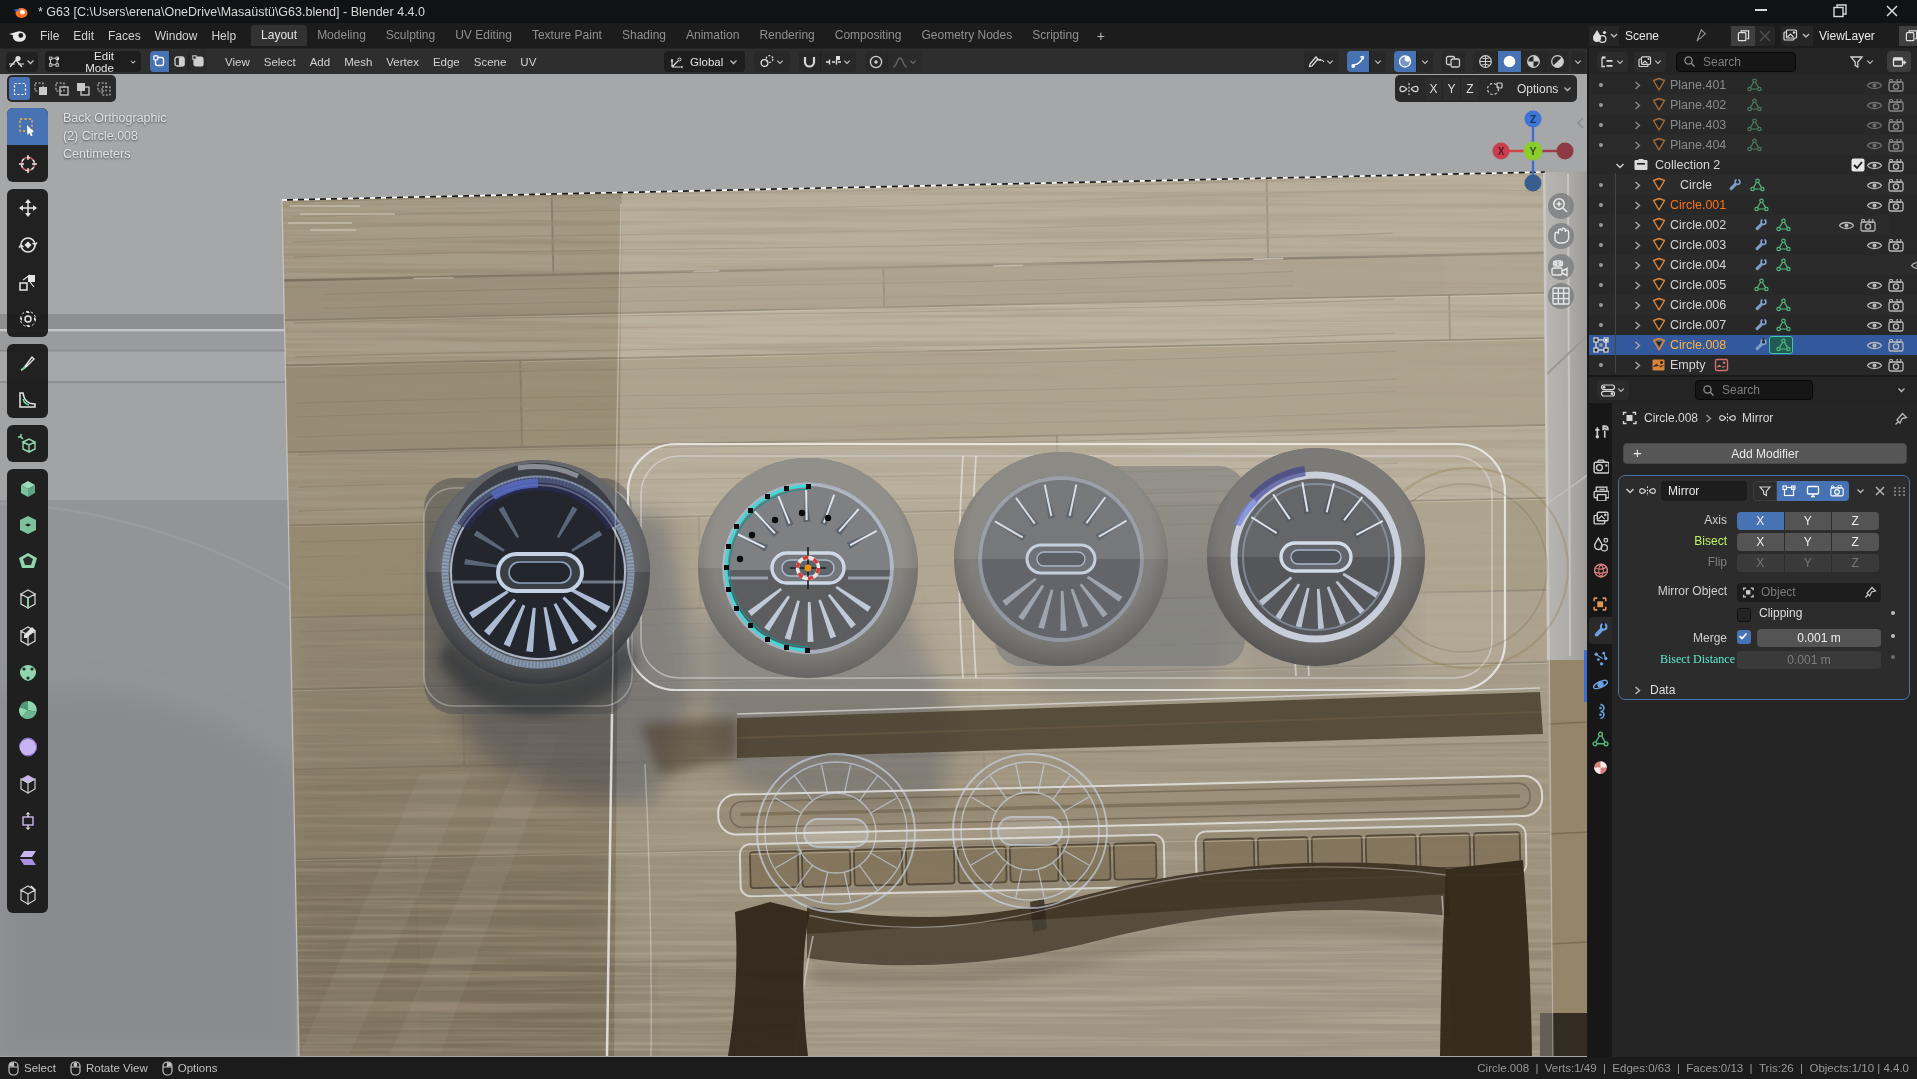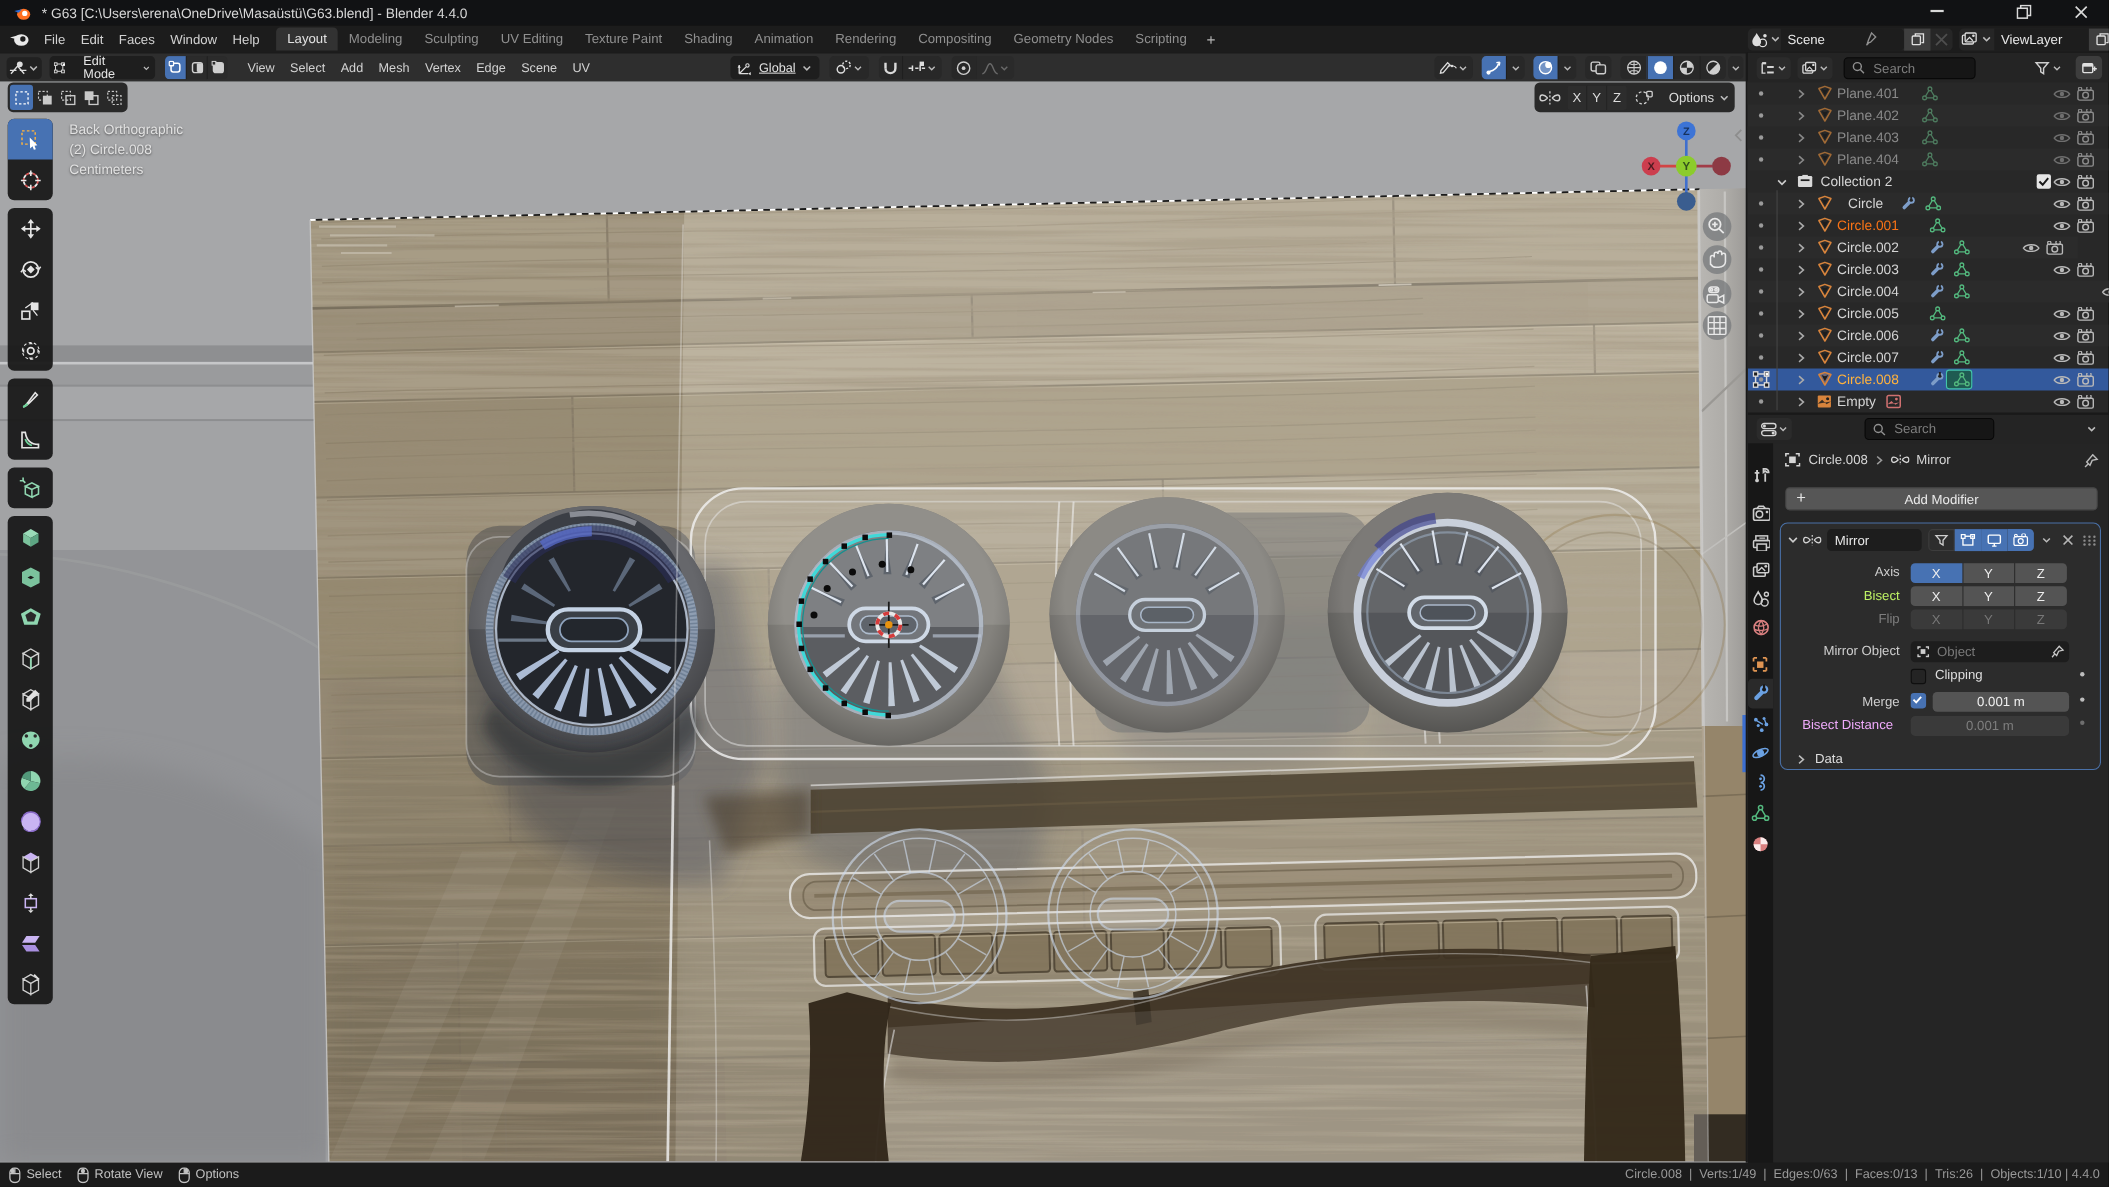--- a/index.html
+++ b/index.html
@@ -126,21 +126,21 @@
 
     <div style="display:flex; align-items:center; margin-left:7px; background:#1e1e1e; border-radius:4px; height:21px; padding:0 4px; width:96px; justify-content:space-between;">
       <svg width="16" height="15" viewBox="0 0 16 15">
           <rect x="2" y="3" width="9" height="9" fill="none" stroke="#ddd" stroke-width="1.2"></rect>
           <rect x="0.5" y="1.5" width="3.4" height="3.4" fill="#2e2e2e" stroke="#ddd" stroke-width="1.1"></rect>
           <rect x="9.5" y="1.5" width="3.4" height="3.4" fill="#2e2e2e" stroke="#ddd" stroke-width="1.1"></rect>
           <rect x="0.5" y="10.5" width="3.4" height="3.4" fill="#2e2e2e" stroke="#ddd" stroke-width="1.1"></rect>
           <rect x="9.5" y="10.5" width="3.4" height="3.4" fill="#2e2e2e" stroke="#ddd" stroke-width="1.1"></rect>
           <rect x="11" y="2.5" width="2.6" height="2.6" fill="#fff"></rect>
         </svg>
-      <span style="color:#e6e6e6; margin:0 15px;">Edit Mode</span>
+      <span style="color:#e6e6e6; margin:0 15px;text-align:right;">Edit Mode</span>
       <svg width="11" height="10" viewBox="0 0 11 10">
           <path d="M2.5,3.5 l3,3 l3,-3" stroke="#bbb" fill="none" stroke-width="1.4"></path>
         </svg>
     </div>
 
     <div style="display:flex; margin-left:9px; height:21px; border-radius:4px; overflow:hidden;">
       <div style="width:19px; background:#4772b3; display:flex; align-items:center; justify-content:center;">
           <svg width="13" height="13" viewBox="0 0 13 13">
             <rect x="2.5" y="2.5" width="8" height="8" rx="2" fill="none" stroke="#fff" stroke-width="1.4"></rect>
             <rect x="0.8" y="0.8" width="4" height="4" rx="0.8" fill="#4772b3" stroke="#fff" stroke-width="1.2"></rect>
@@ -164,21 +164,21 @@
     <span class="menu-item">Select</span>
     <span class="menu-item">Add</span>
     <span class="menu-item">Mesh</span>
     <span class="menu-item">Vertex</span>
     <span class="menu-item">Edge</span>
     <span class="menu-item">Scene</span>
     <span class="menu-item">UV</span>
   </div>
 
   <div style="position:absolute; left:664px; top:2px; display:flex; align-items:center; height:21px;">
-    <div style="display:flex; align-items:center; background:#1e1e1e; border-radius:4px; height:21px; padding:0 6px;text-decoration:underline;">
+    <div style="display:flex; align-items:center; background:#1e1e1e; border-radius:4px; height:21px; padding:0 6px;">
       <svg width="15" height="14" viewBox="0 0 15 14">
           <path d="M2,12 L2,4 M2,12 L10,12 M2,12 L8,6" stroke="#ddd" stroke-width="1.2" fill="none"></path>
           <path d="M2,4 l-1.5,2.5 h3 Z M10,12 l2.5,-1.5 v3 Z" fill="#ddd"></path>
           <circle cx="9.5" cy="4.5" r="1.5" fill="none" stroke="#ddd"></circle>
         </svg>
       <span style="color:#e2e2e2; margin:0 5px;">Global</span>
       <svg width="11" height="10" viewBox="0 0 11 10">
           <path d="M2.5,3.5 l3,3 l3,-3" stroke="#bbb" fill="none" stroke-width="1.4"></path>
         </svg>
     </div>
@@ -1822,21 +1822,21 @@
           </div>
           <div style="position:absolute; left:118px; top:132px; width:14px; height:14px; background:#242424; border:1px solid #0f0f0f; border-radius:3px;"></div>
         <div style="position:absolute; left:140px; top:130px; color:#dedede;">Clipping</div>
         <div style="position:absolute; right:14px; top:135px; width:4px; height:4px; border-radius:2px; background:#bdbdbd;"></div>
           <div style="position:absolute; right:182px; top:155px; color:#cfcfcf;">Merge</div>
           <div style="position:absolute; left:118px; top:154px; width:14px; height:14px; background:#4772b3; border-radius:3px;"><svg width="12" height="12" viewBox="0 0 12 12">
               <path d="M2.5,6 l2.5,2.5 l4.5,-5" stroke="#fff" stroke-width="1.7" fill="none"></path>
             </svg></div>
         <div style="position:absolute; left:138px; top:153px; width:124px; height:18px; background:#545454; border-radius:4px; color:#efefef; text-align:center; line-height:18px;">0.001 m</div>
         <div style="position:absolute; right:14px; top:158px; width:4px; height:4px; border-radius:2px; background:#bdbdbd;"></div>
-          <div style="position:absolute; right:188px; top:176px; color:#f0abfc;">Bisect Distance</div>
+          <div style="position:absolute; right:174px; top:176px; color:#5eead4;font-family:Liberation Serif, serif;">Bisect Distance</div>
           <div style="position:absolute; left:118px; top:175px; width:144px; height:18px; background:#3a3a3a; border-radius:4px; color:#7e7e7e; text-align:center; line-height:18px;">0.001 m</div>
         <div style="position:absolute; right:14px; top:179px; width:4px; height:4px; border-radius:2px; background:#6e6e6e;"></div>
         </div>
 
       <div style="position:absolute; left:14px; top:207px; display:flex; align-items:center;">
         <svg width="9" height="9" viewBox="0 0 9 9">
             <path d="M2.5,1 L6.5,4.5 L2.5,8" stroke="#bbb" stroke-width="1.4" fill="none"></path>
           </svg>
         <span style="margin-left:8px; color:#dedede;">Data</span>
       </div>

